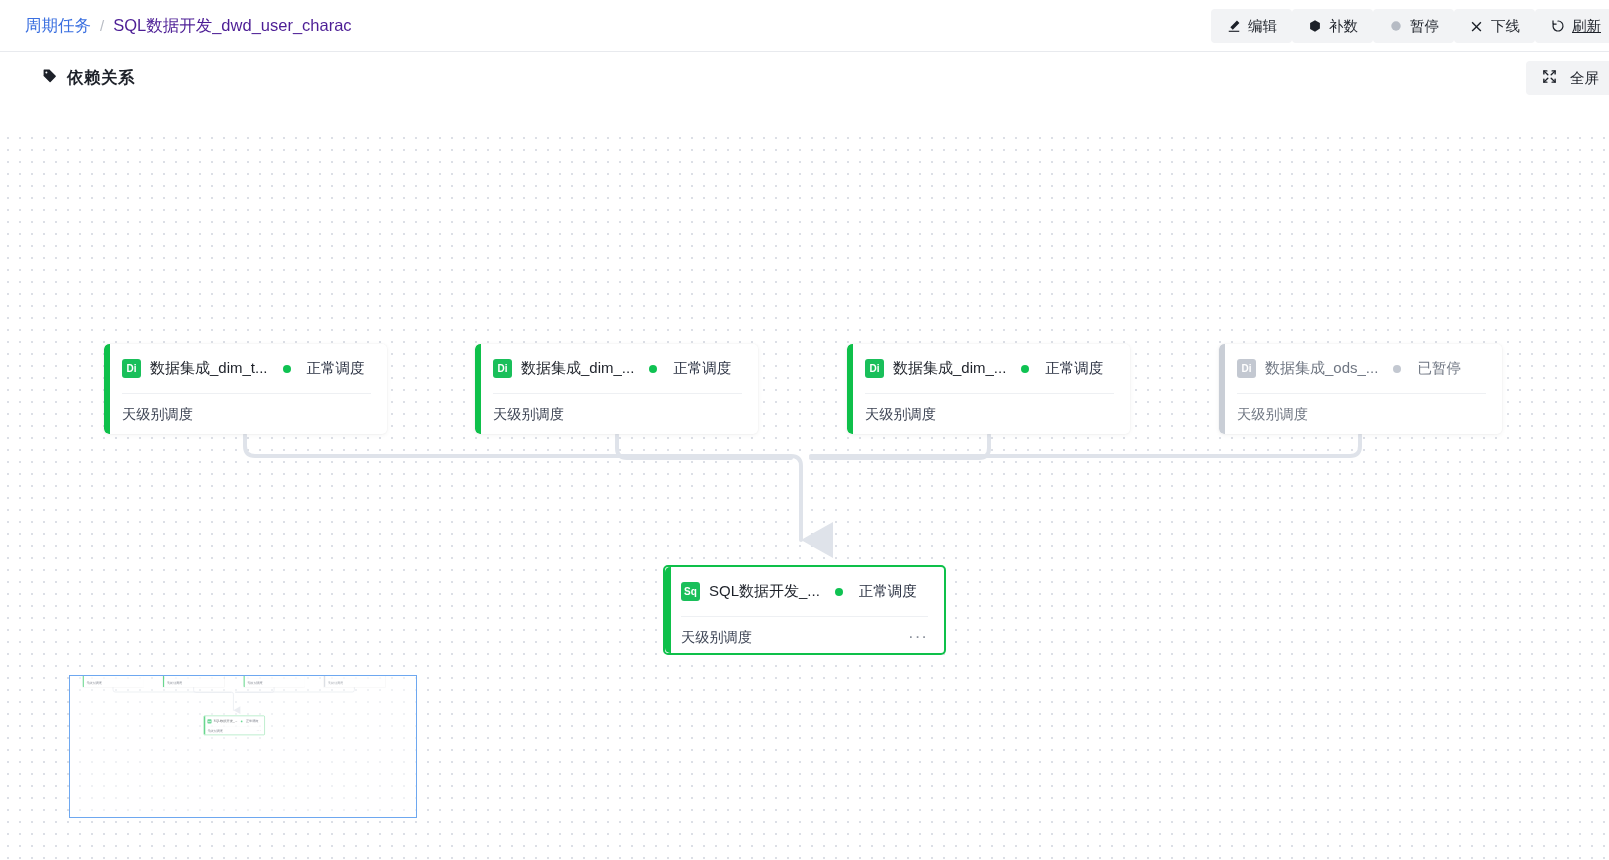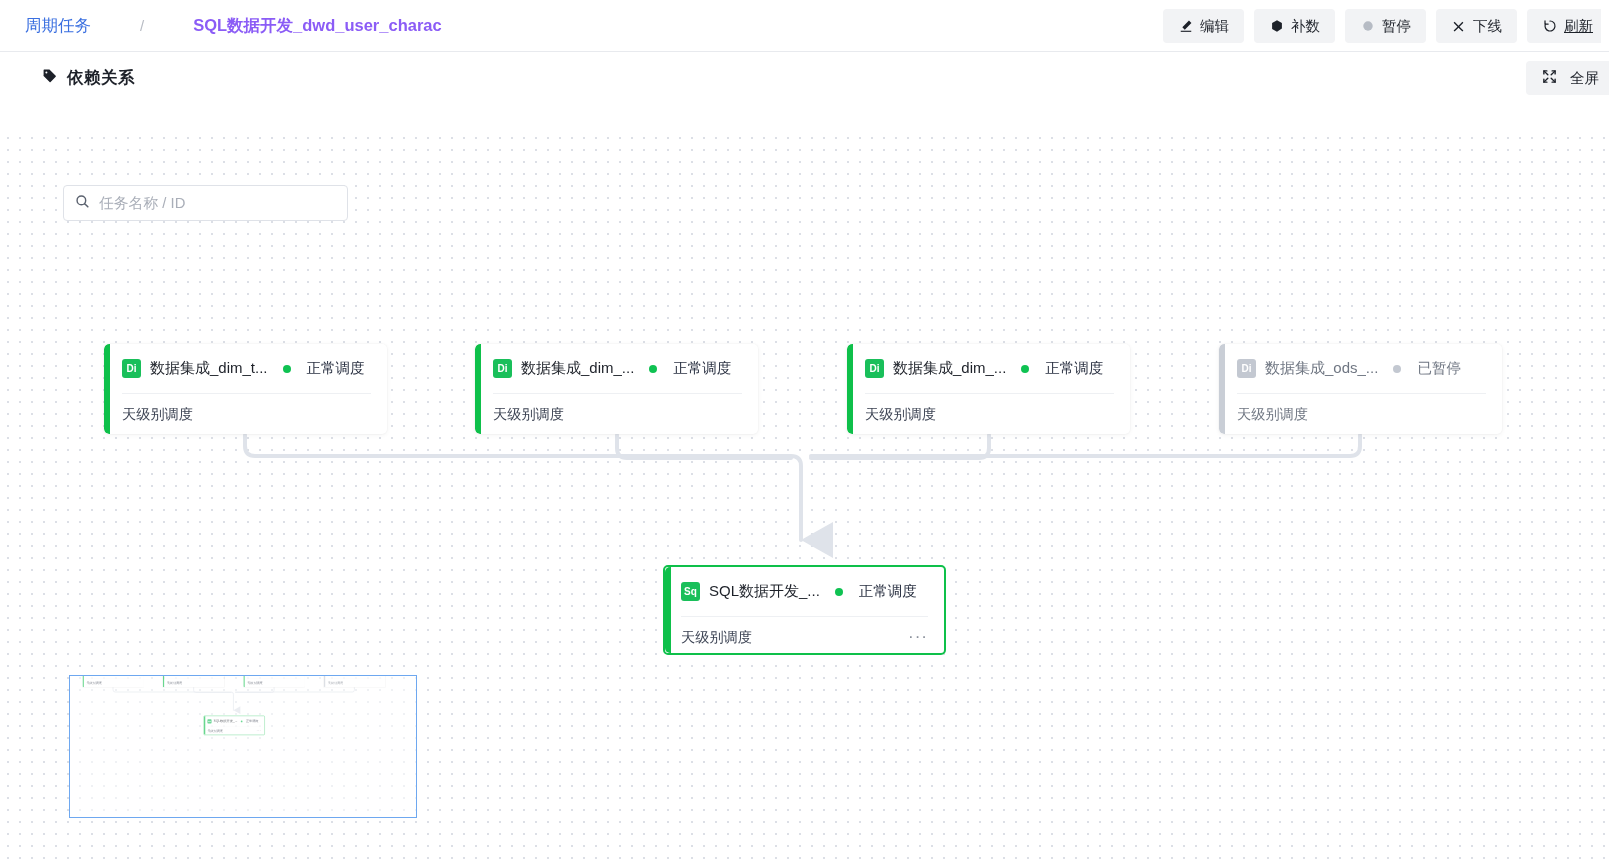--- a/index.html
+++ b/index.html
@@ -16,30 +16,29 @@
     width: 1609px; height: 52px;
     background: #ffffff;
     border-bottom: 1px solid #e8eaee;
     display: flex; align-items: center;
   }
   .breadcrumb {
     display: flex; align-items: center;
     margin-left: 25px;
     font-size: 16.5px;
     white-space: nowrap;
-    gap: 40px;
   }
   .bc-link { color: #3a6fe0; cursor: pointer; }
   .bc-sep { color: #b8bcc4; margin: 0 9px; font-size: 15px; }
-  .bc-current { color: #8b5cf6; font-weight: bold; }
+  .bc-current { color: #4c1d95; }
 
   .topbar-actions {
     position: absolute; right: 0; top: 0; height: 52px;
-    display: flex; align-items: center; gap: 10px;
-    padding-right: 8px;
+    display: flex; align-items: center; 
+    padding-right: 0;
   }
   .tbtn {
     height: 34px;
     display: flex; align-items: center; gap: 7px;
     padding: 0 15px;
     background: #f2f3f5;
     border: none; border-radius: 4px;
     font-size: 14.5px;
     color: #1d2129;
     font-family: inherit;
@@ -254,29 +253,20 @@
           <path d="M2 2h3.2M2 2v3.2M14 2h-3.2M14 2v3.2M2 14h3.2M2 14v-3.2M14 14h-3.2M14 14v-3.2" stroke="#1d2129" stroke-width="1.5" stroke-linecap="round" fill="none"></path>
         </svg>
       </span>
       <span>全屏</span>
     </button>
   </div>
 </div>
 
 <div class="canvas">
 
-  <div class="search-box">
-    <span>
-      <svg width="15" height="15" viewBox="0 0 16 16">
-          <circle cx="6.8" cy="6.8" r="4.6" fill="none" stroke="#5a616e" stroke-width="1.5"></circle>
-          <path d="M10.3 10.3l3.4 3.4" stroke="#5a616e" stroke-width="1.6" stroke-linecap="round"></path>
-        </svg>
-    </span>
-    <input class="search-input" value="" placeholder="任务名称 / ID" style="">
-  </div>
 
   <svg class="edges">
     <defs>
       <marker id="arrowhead" markerWidth="12" markerHeight="12" refX="5" refY="9" orient="auto">
         <path d="M0.5 1 L5 9 L9.5 1 Z" fill="#dfe3ea"></path>
       </marker>
     </defs>
     <g fill="none" stroke="#dfe3ea" stroke-width="4" stroke-linecap="round">
 
       <path d="M245 307 L245 318 Q245 328 255 328 L791 328 Q801 328 801 338 L801 412" marker-end="url(#arrowhead)"></path>

